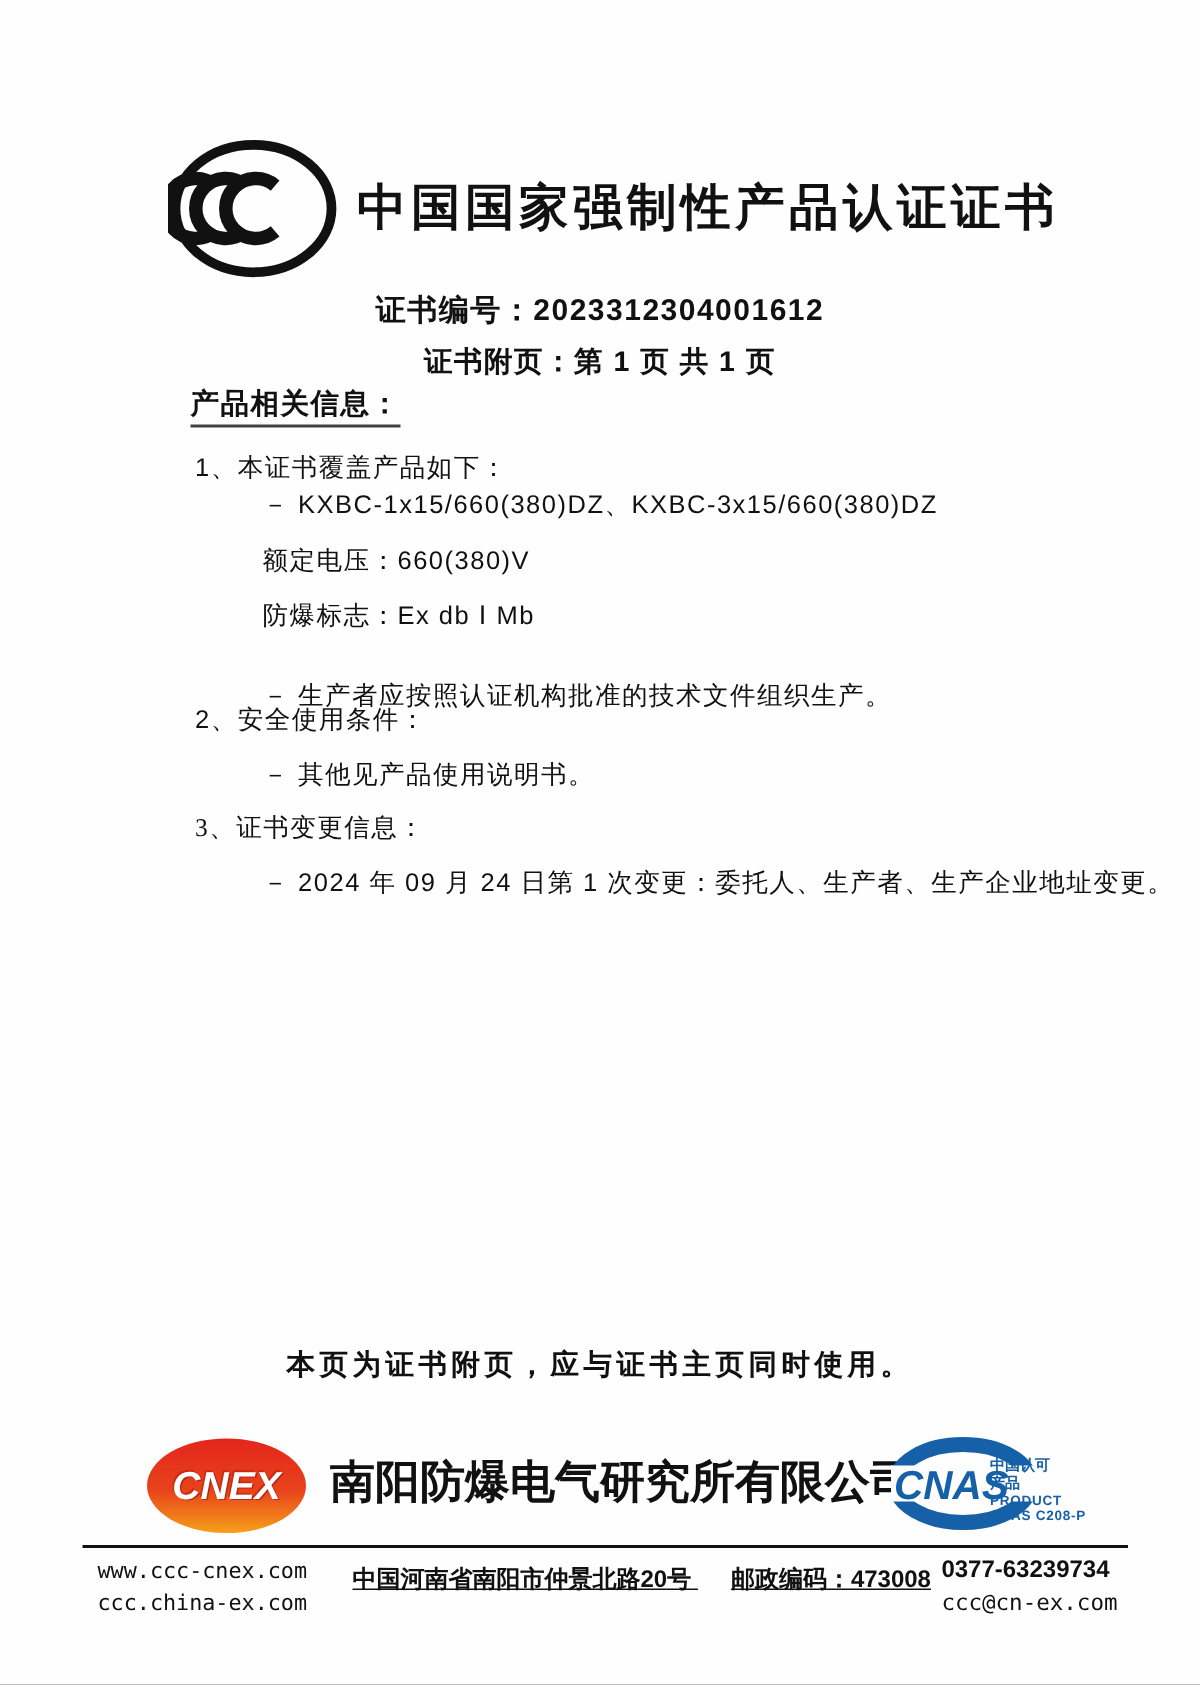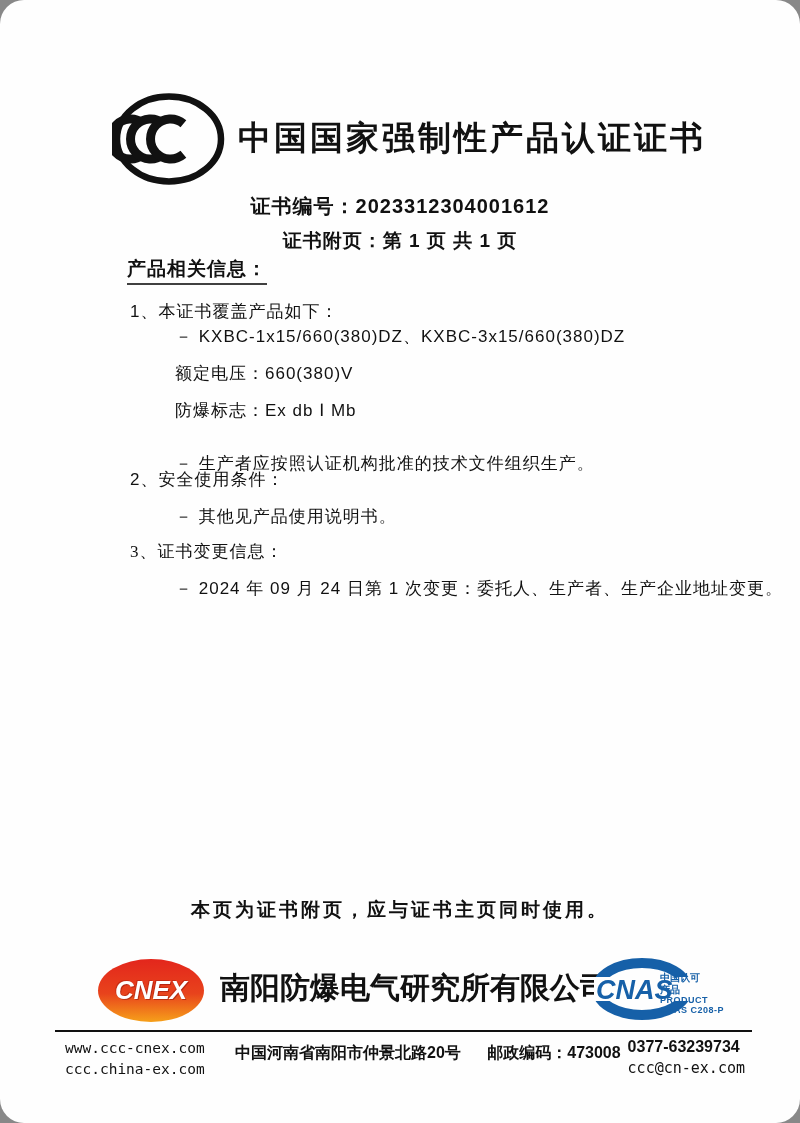--- a/index.html
+++ b/index.html
@@ -6,21 +6,20 @@
   html, body { background: #888; }
   body { font-family: "Liberation Sans", sans-serif; }
   .page {
     position: relative;
     width: 800px;
     height: 1123px;
     margin: 0 auto;
     background: #fefefe;
     color: #111;
     overflow: hidden;
-    border-radius: 24px;
   }
   
   .ccc-logo { position: absolute; left: 112px; top: 92px; width: 114px; height: 94px; }
   .doc-title {
     position: absolute; left: 238px; top: 116px; width: 452px;
     font-size: 33px; font-weight: bold; letter-spacing: 3px;
     font-family: "Liberation Sans", sans-serif;
     white-space: nowrap;
   }
   .cert-no-line {
@@ -76,21 +75,21 @@
     position: absolute; left: 55px; right: 48px; top: 1030px;
     border-top: 2.5px solid #111;
   }
   .footer-websites {
     position: absolute; left: 65px; top: 1038px;
     font-family: "DejaVu Sans Mono", monospace;
     font-size: 14.5px; line-height: 1.45; white-space: nowrap;
   }
   .footer-address {
     position: absolute; left: 235px; top: 1043px; width: 340px;
-    font-size: 16px; font-weight: bold; white-space: nowrap;
+    font-size: 16px; font-weight: bold; white-space: nowrap; text-decoration: underline;
   }
   .footer-address .postcode { margin-left: 22px; }
   .footer-contact {
     position: absolute; right: 55px; top: 1036px;
     text-align: left; font-size: 16px; line-height: 1.35; white-space: nowrap;
     font-family: "Liberation Sans", sans-serif; font-weight: bold;
   }
   .footer-contact .email { font-size: 15px; font-weight: normal; font-family: "DejaVu Sans Mono", monospace; }
 </style>
 </head>

